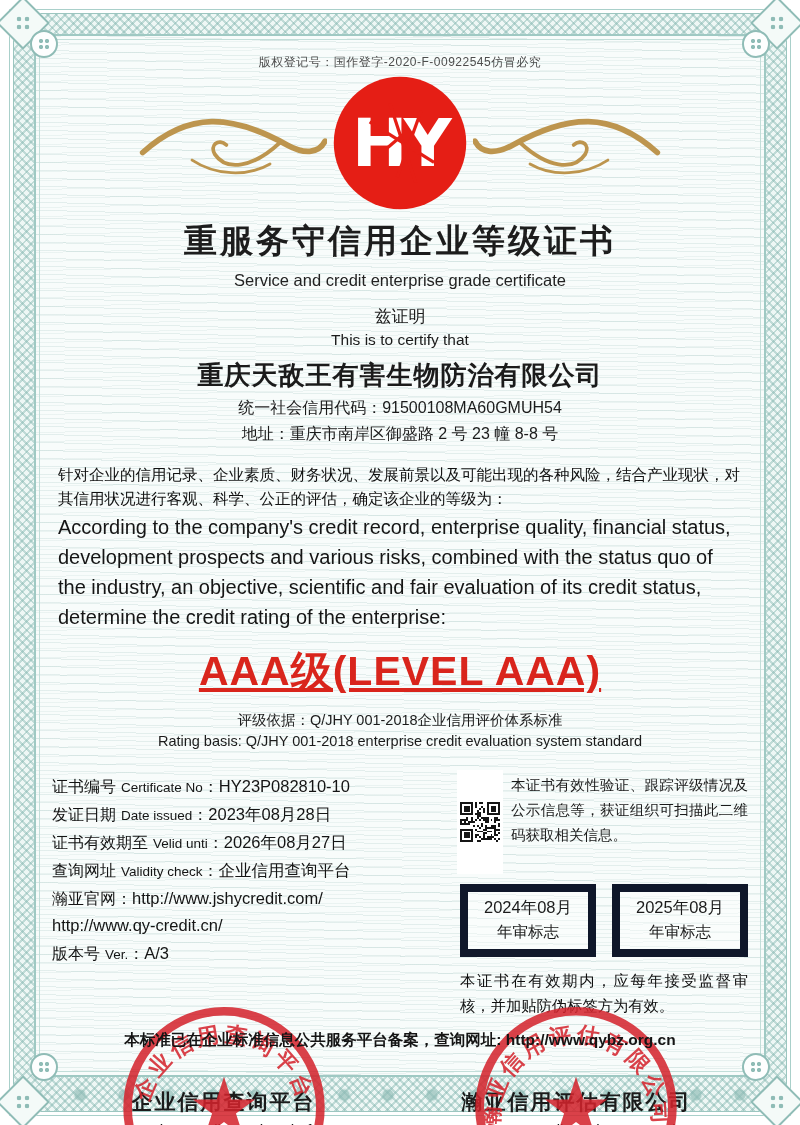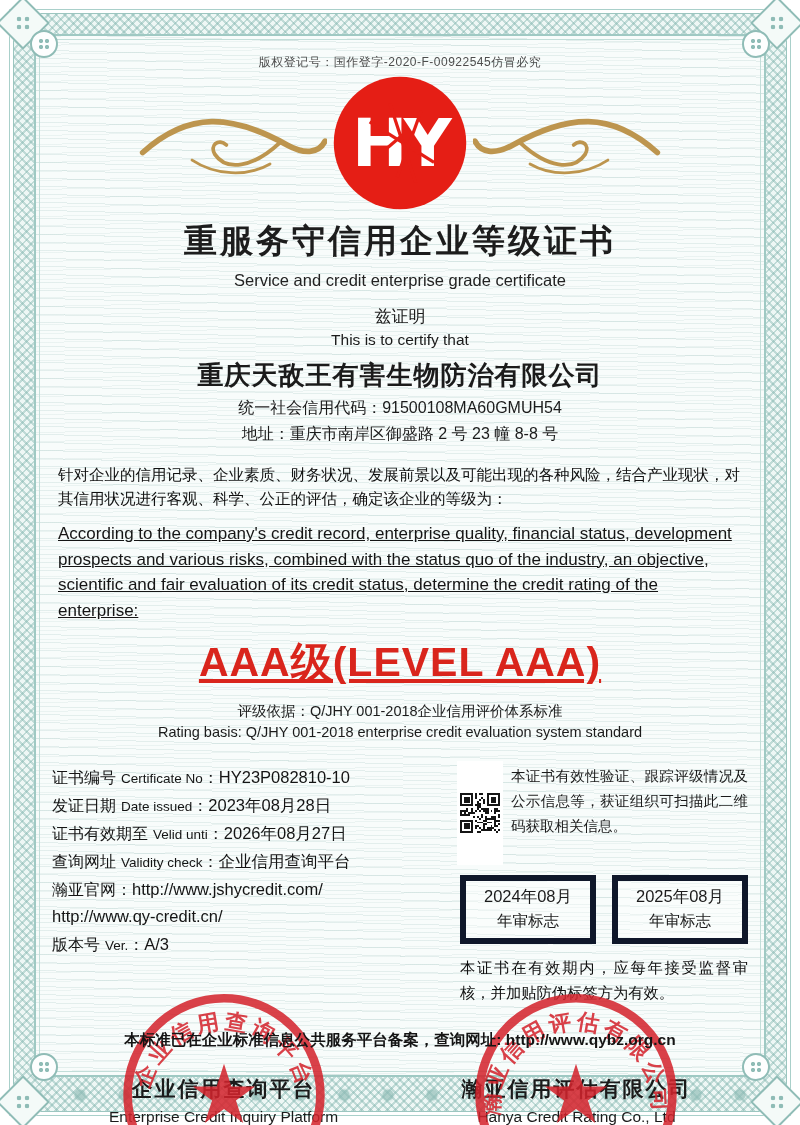--- a/index.html
+++ b/index.html
@@ -40,37 +40,37 @@
   .flourish{width:190px;height:96px;flex:0 0 auto;}
   .logo-svg{width:138px;height:138px;flex:0 0 auto;}
   .cert-title{font-size:33px;font-weight:bold;letter-spacing:3px;margin-top:6px;color:#1d1d1d;}
   .cert-subtitle{font-size:16.5px;margin-top:7px;color:#222;}
   .certify-zh{font-size:17px;margin-top:15px;}
   .certify-en{font-size:15.5px;margin-top:3px;}
   .company-name{font-size:26px;font-weight:bold;margin-top:9px;letter-spacing:1px;}
   .company-line{font-size:16px;margin-top:5px;}
   .eval{ text-align:left;margin:18px 6px 0 6px;}
   .eval-zh{font-size:15.5px;line-height:1.55;color:#101010;}
-  .eval-en{font-size:17px;line-height:1.5;margin-top:10px;color:#151515;text-decoration:underline;}
+  .eval-en{font-size:20px;line-height:1.5;margin-top:1px;color:#151515;}
   .rating-level{font-size:41px;font-weight:bold;color:#d9251c;margin-top:12px;letter-spacing:1px;text-decoration:underline;}
   .basis-zh{font-size:14.5px;margin-top:12px;}
   .basis-en{font-size:14.5px;margin-top:3px;}
 
   .details-row{display:flex;text-align:left;margin-top:24px;gap:14px;}
   .d-left{flex:1 1 auto;min-width:0;}
   .d-line{font-size:16px;line-height:1.68;white-space:nowrap;color:#141414;}
   .d-zh{font-size:16px;}
   .d-en{font-size:13.5px;margin-left:5px;}
   .d-val{font-size:16.5px;}
   .d-right{width:288px;flex:0 0 auto;}
   .qr-block{display:flex;gap:11px;align-items:flex-start;}
   .qr-svg{width:98px;height:98px;background:#fff;outline:3px solid #fff;}
   .qr-note{font-size:14.5px;line-height:1.72;text-align:justify;color:#1a1a1a;}
   .annual-row{display:flex;gap:16px;margin-top:13px;}
-  .annual-box{flex:1;border:6px solid #0f172a;background:rgba(255,255,255,.35);
+  .annual-box{flex:1;border:8px solid #0f172a;background:rgba(255,255,255,.35);
     text-align:center;padding:5px 2px 6px 2px;}
   .annual-month{font-size:16.5px;}
   .annual-label{font-size:15.5px;margin-top:3px;}
   .supervision{font-size:15.3px;line-height:1.62;margin-top:12px;text-align:justify;color:#101010;}
 
   .issuer-row{display:flex;justify-content:space-between;margin-top:10px;padding:0 2px;}
   .issuer{position:relative;width:49%;height:170px;display:flex;flex-direction:column;
     align-items:center;justify-content:center;}
   .issuer-zh{font-size:21px;font-weight:bold;letter-spacing:2px;position:relative;z-index:1;}
   .issuer-en{font-size:15.5px;margin-top:5px;position:relative;z-index:1;}

